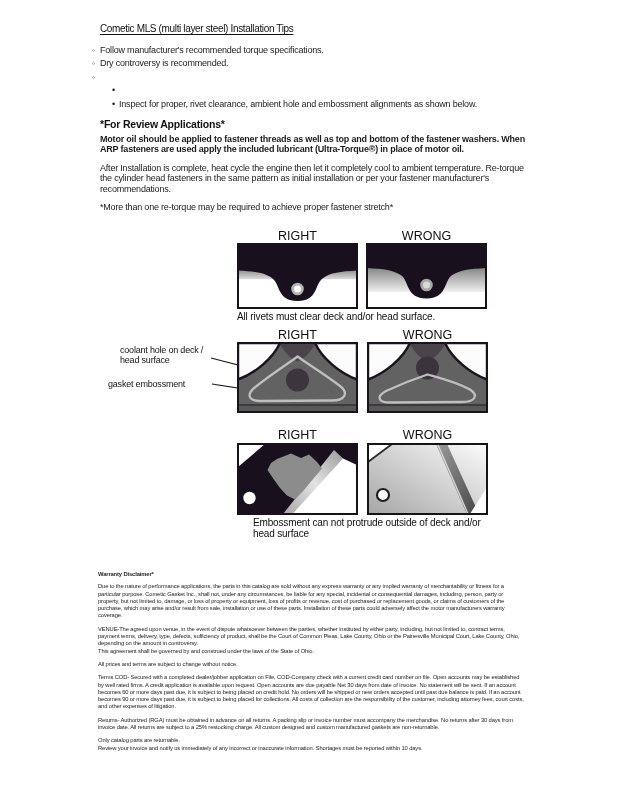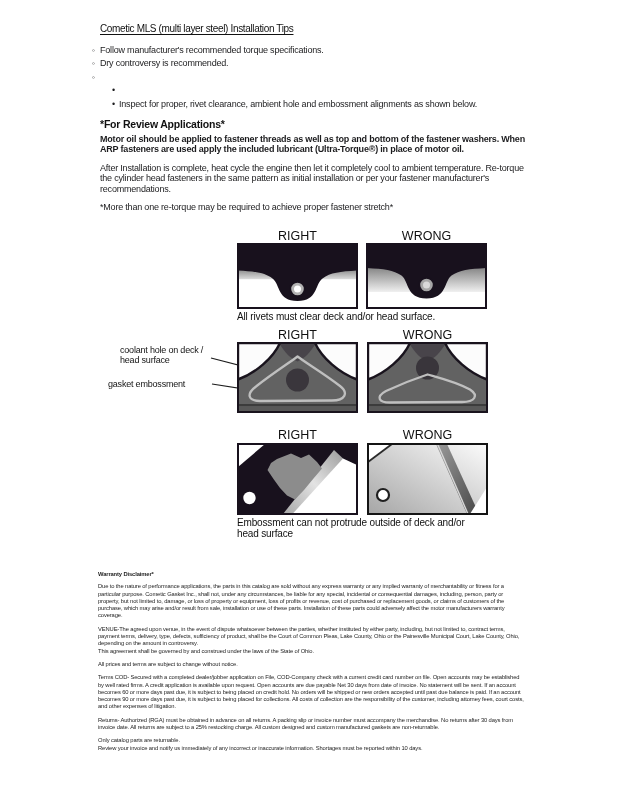--- a/index.html
+++ b/index.html
@@ -27,21 +27,21 @@
   .colL2{left:237px;} .colR2{left:367px;}
 
   .fig{position:absolute;display:block;}
   .f1l{left:237px;top:243px;} .f1r{left:366px;top:243px;}
   .f2l{left:237px;top:342px;} .f2r{left:367px;top:342px;}
   .f3l{left:237px;top:443px;} .f3r{left:367px;top:443px;}
 
   .cap{position:absolute;font-size:10px;letter-spacing:-0.15px;color:#111;}
   .cap1{left:237px;top:311px;}
   .cap2{left:240px;top:416px;}
-  .cap3{left:237px;top:517px;width:245px;line-height:11px;}
+  .cap3{left:253px;top:517px;width:245px;line-height:11px;}
 
   .side-label{position:absolute;text-align:left;font-size:9px;line-height:10px;letter-spacing:-0.2px;color:#141414;}
   .sl-coolant{left:120px;top:345px;width:90px;}
   .sl-emboss{left:108px;top:379px;width:102px;}
 
   .pointer-svg{position:absolute;left:205px;top:350px;pointer-events:none;}
 
   .warranty{position:absolute;left:98px;top:571px;width:426px;font-size:5.8px;line-height:7.3px;
             letter-spacing:-0.12px;color:#242424;}
   .wh{font-weight:bold;margin:0 0 5px 0;}

